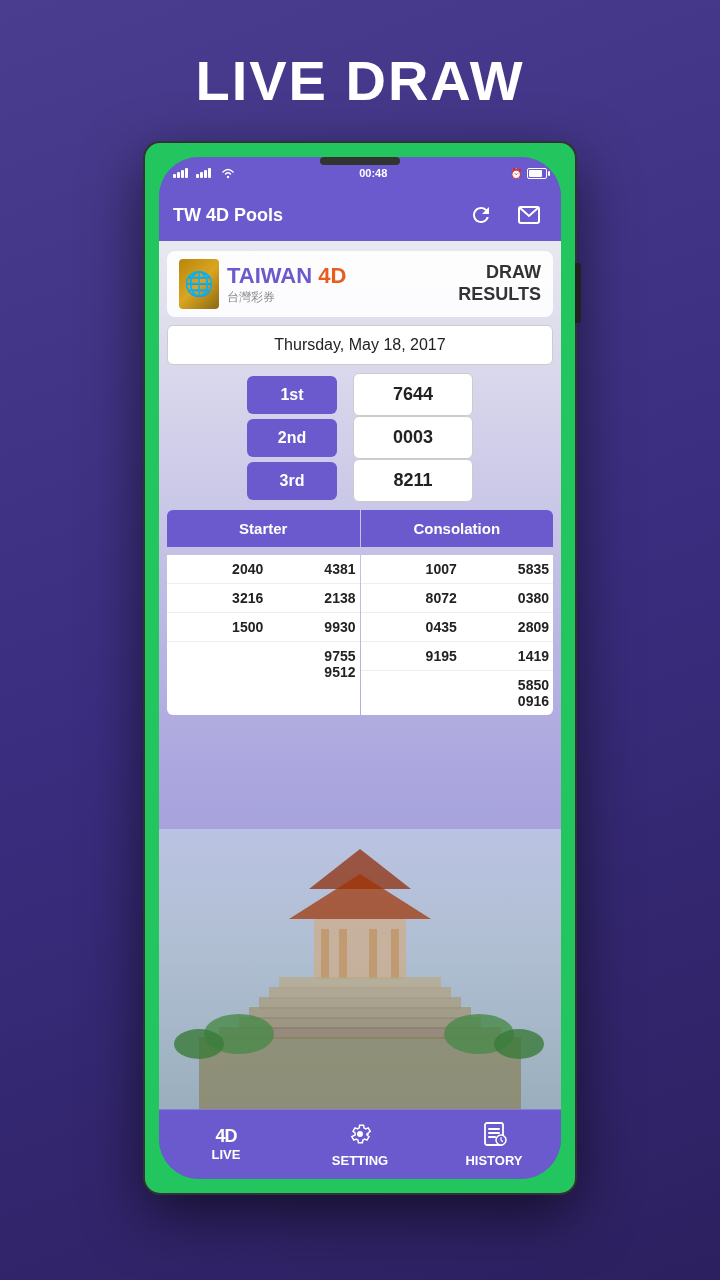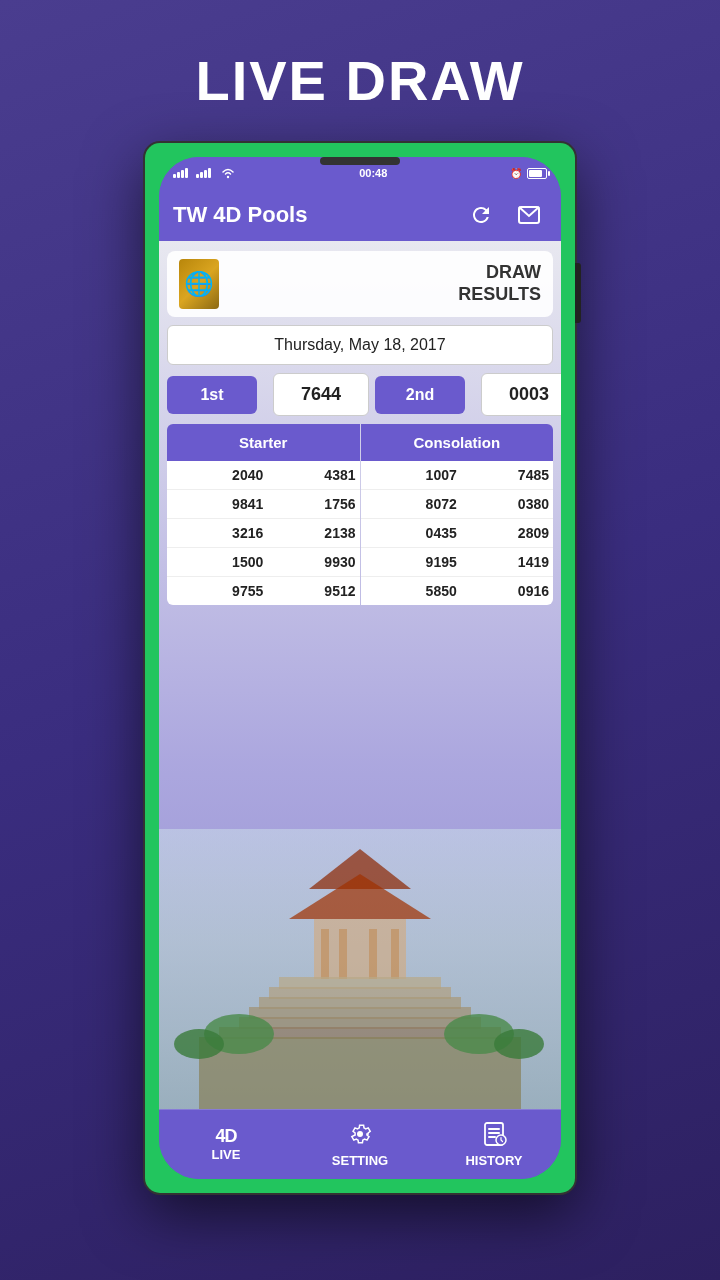--- a/index.html
+++ b/index.html
@@ -141,21 +141,21 @@
     .app-bar {
       height: 52px;
       background: #6a5acd;
       display: flex;
       align-items: center;
       padding: 0 14px;
       flex-shrink: 0;
     }
     .app-bar-title {
       color: white;
-      font-size: 22px;
+      font-size: 18px;
       font-weight: 600;
       flex: 1;
     }
     .app-bar-actions {
       display: flex;
       gap: 12px;
       align-items: center;
     }
     .icon-btn {
       color: white;
@@ -242,22 +242,21 @@
       padding: 10px;
       text-align: center;
       font-size: 16px;
       font-weight: 400;
       color: #222;
     }
 
     
     .prize-section {
       display: flex;
-      flex-direction: row;
-      gap: 6px;
+      flex-direction: column;
     }
     .prize-row {
       display: flex;
       align-items: center;
       justify-content: center;
       gap: 16px;
     }
     .prize-label {
       background: #6a5acd;
       color: white;
@@ -266,32 +265,32 @@
       border-radius: 6px;
       padding: 10px 0;
       width: 90px;
       text-align: center;
     }
     .prize-value {
       background: white;
       border: 1.5px solid #ccc;
       border-radius: 6px;
       padding: 10px 0;
-      width: 96px;
+      width: 120px;
       text-align: center;
       font-size: 18px;
       font-weight: 700;
       color: #222;
     }
 
     
     .sc-section {
       display: flex;
       flex-direction: column;
-      gap: 0;
+      gap: 8px;
       border-radius: 6px;
       overflow: hidden;
     }
     .sc-headers {
       display: flex;
     }
     .sc-header {
       flex: 1;
       background: #6a5acd;
       color: white;
@@ -317,20 +316,21 @@
       margin-right: 1px;
     }
     .sc-row {
       display: flex;
       justify-content: space-around;
       padding: 6px 4px;
       border-bottom: 1px solid #eee;
     }
     .sc-row:last-child {
       border-bottom: none;
+      flex-direction: column;
     }
     .sc-num {
       font-size: 14px;
       font-weight: 600;
       color: #222;
       text-align: right;
       flex: 1;
     }
 
     
@@ -460,20 +460,26 @@
           <ellipse cx="40" cy="215" rx="25" ry="15" fill="#3a7a3a" opacity="0.8"></ellipse>
           <ellipse cx="360" cy="215" rx="25" ry="15" fill="#3a7a3a" opacity="0.8"></ellipse>
         </svg>
       </div>
 
       <div class="content-scroll">
 
         <div class="logo-area">
           <div class="logo-left">
             <div class="logo-globe">🌐</div>
+            <div class="logo-text">
+              <div>
+                <span style="font-size:22px;font-weight:900;color:#6a5acd;">TAIWAN</span><span style="font-size:22px;font-weight:900;color:#e85c1e;"> 4D</span>
+              </div>
+              <div style="font-size:12px;color:#888;">台灣彩券</div>
+            </div>
           </div>
           <div class="draw-results-text">DRAW<br>RESULTS</div>
         </div>
 
         <div class="date-bar">Thursday, May 18, 2017</div>
 
         <div class="prize-section">
 
           <div class="prize-row">
             <div class="prize-label">1st</div>
@@ -497,41 +503,37 @@
             <div class="sc-header">Consolation</div>
           </div>
           <div class="sc-body">
 
             <div class="sc-col">
               <div class="sc-row">
                 <span class="sc-num">2040</span>
                 <span class="sc-num">4381</span>
               </div>
               <div class="sc-row">
-                <span class="sc-num">9841</span>
-                <span class="sc-num">1756</span>
-              </div>
-              <div class="sc-row">
                 <span class="sc-num">3216</span>
                 <span class="sc-num">2138</span>
               </div>
               <div class="sc-row">
                 <span class="sc-num">1500</span>
                 <span class="sc-num">9930</span>
               </div>
               <div class="sc-row">
                 <span class="sc-num">9755</span>
                 <span class="sc-num">9512</span>
               </div>
             </div>
 
             <div class="sc-col">
               <div class="sc-row">
                 <span class="sc-num">1007</span>
-                <span class="sc-num">7485</span>
+                <span class="sc-num">5835</span>
               </div>
               <div class="sc-row">
                 <span class="sc-num">8072</span>
                 <span class="sc-num">0380</span>
               </div>
               <div class="sc-row">
                 <span class="sc-num">0435</span>
                 <span class="sc-num">2809</span>
               </div>
               <div class="sc-row">

